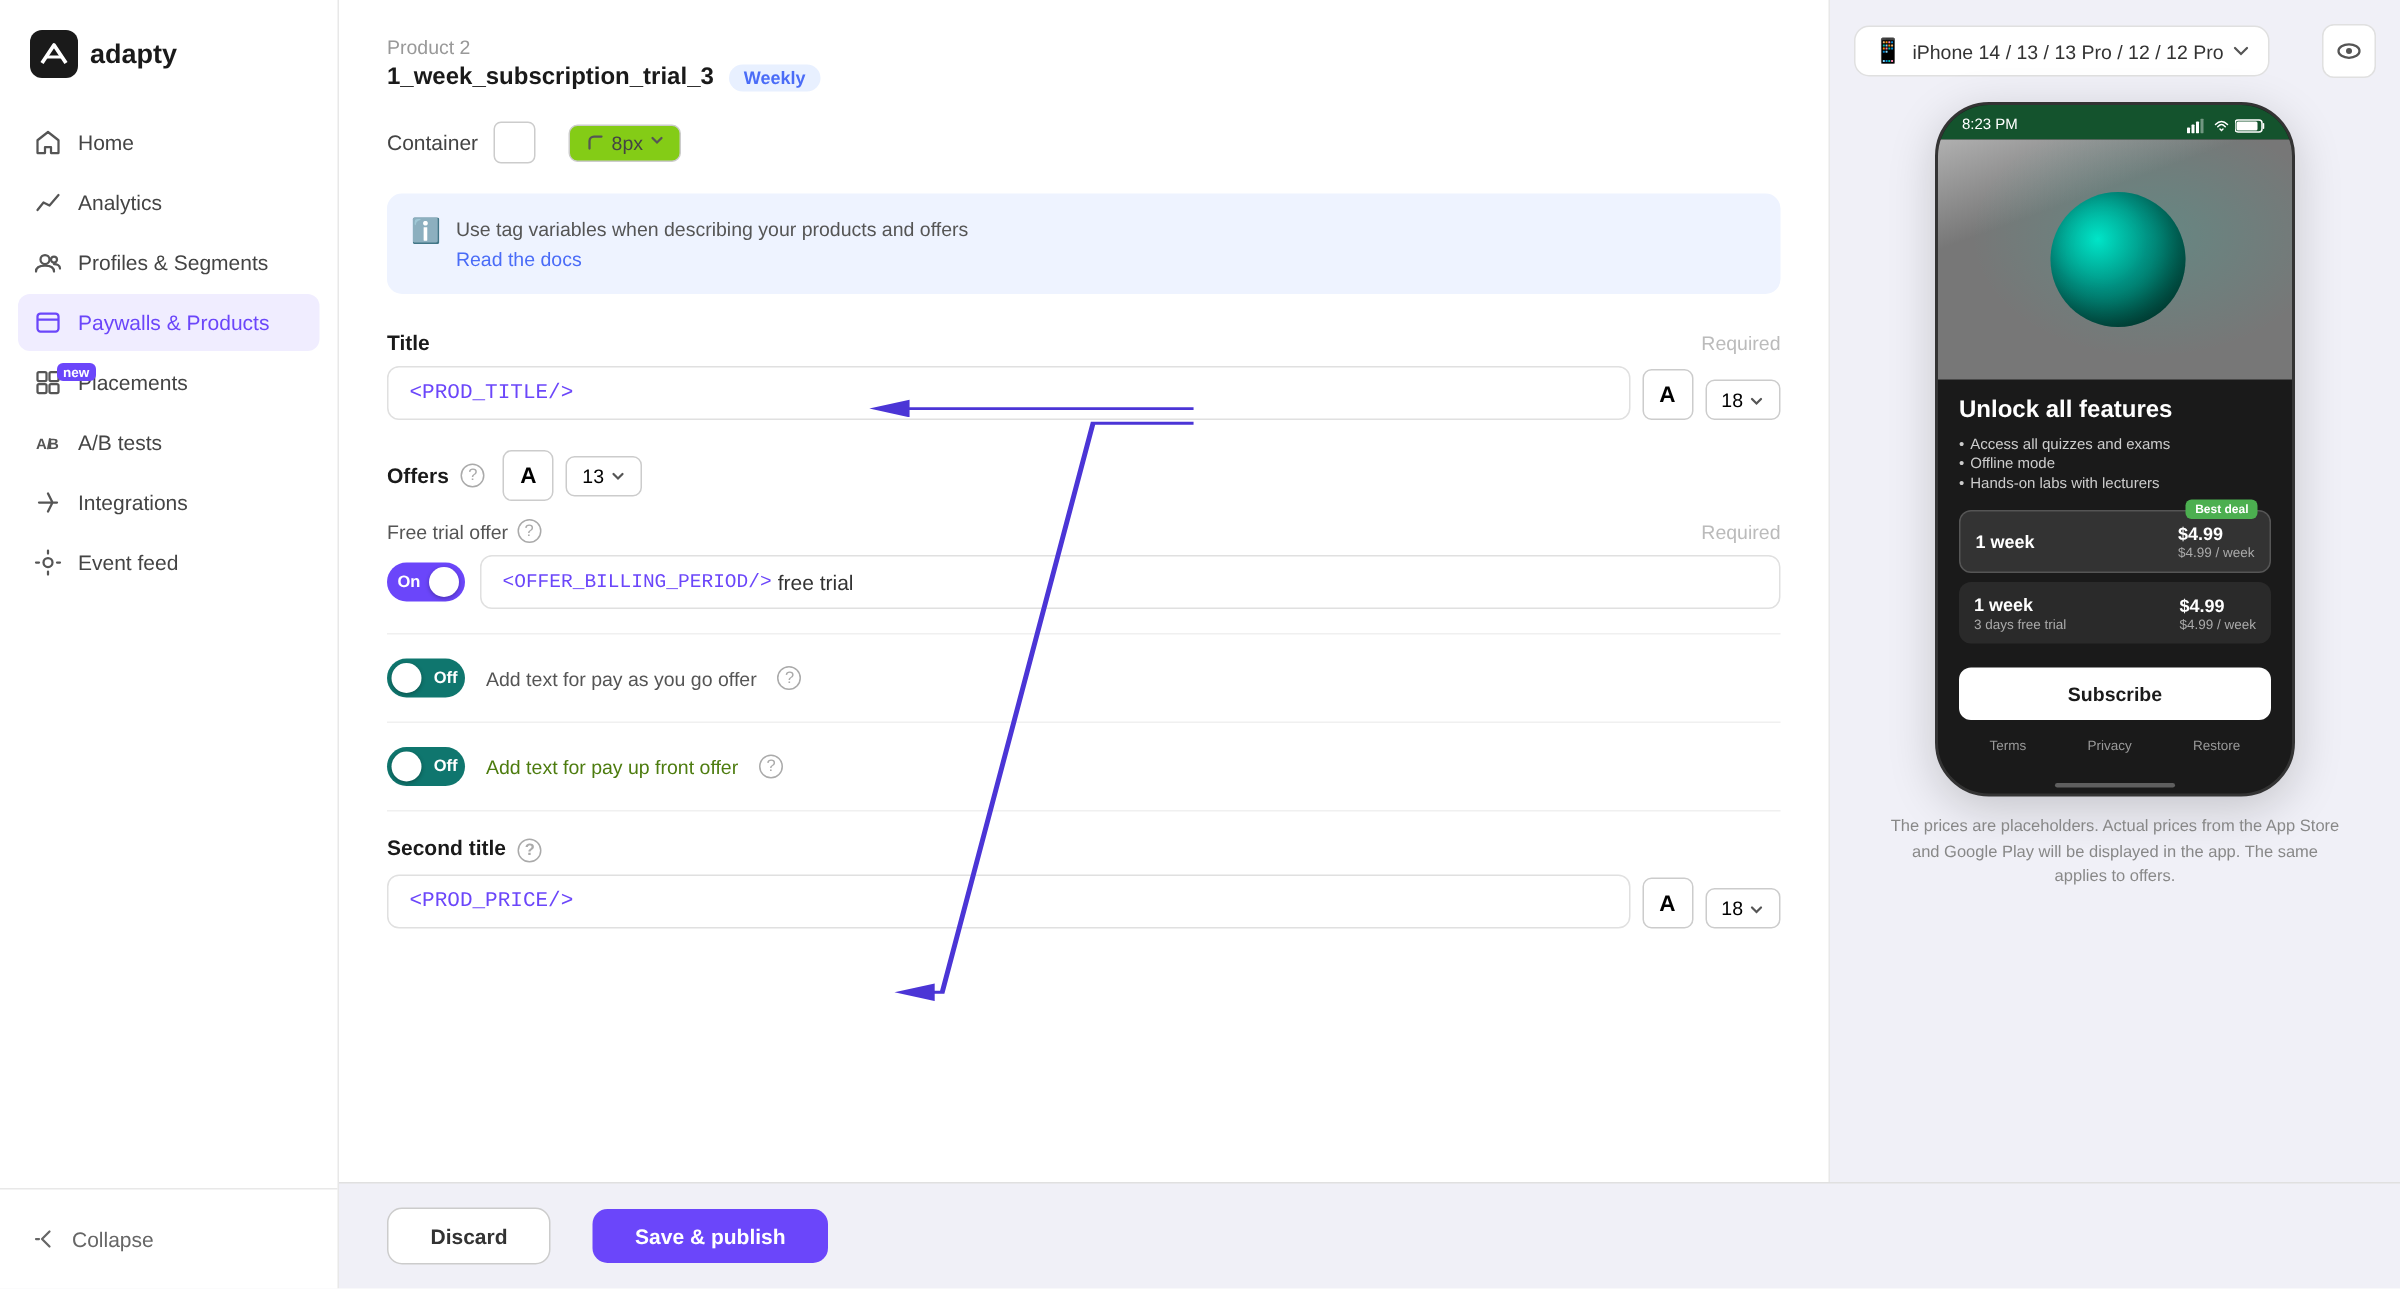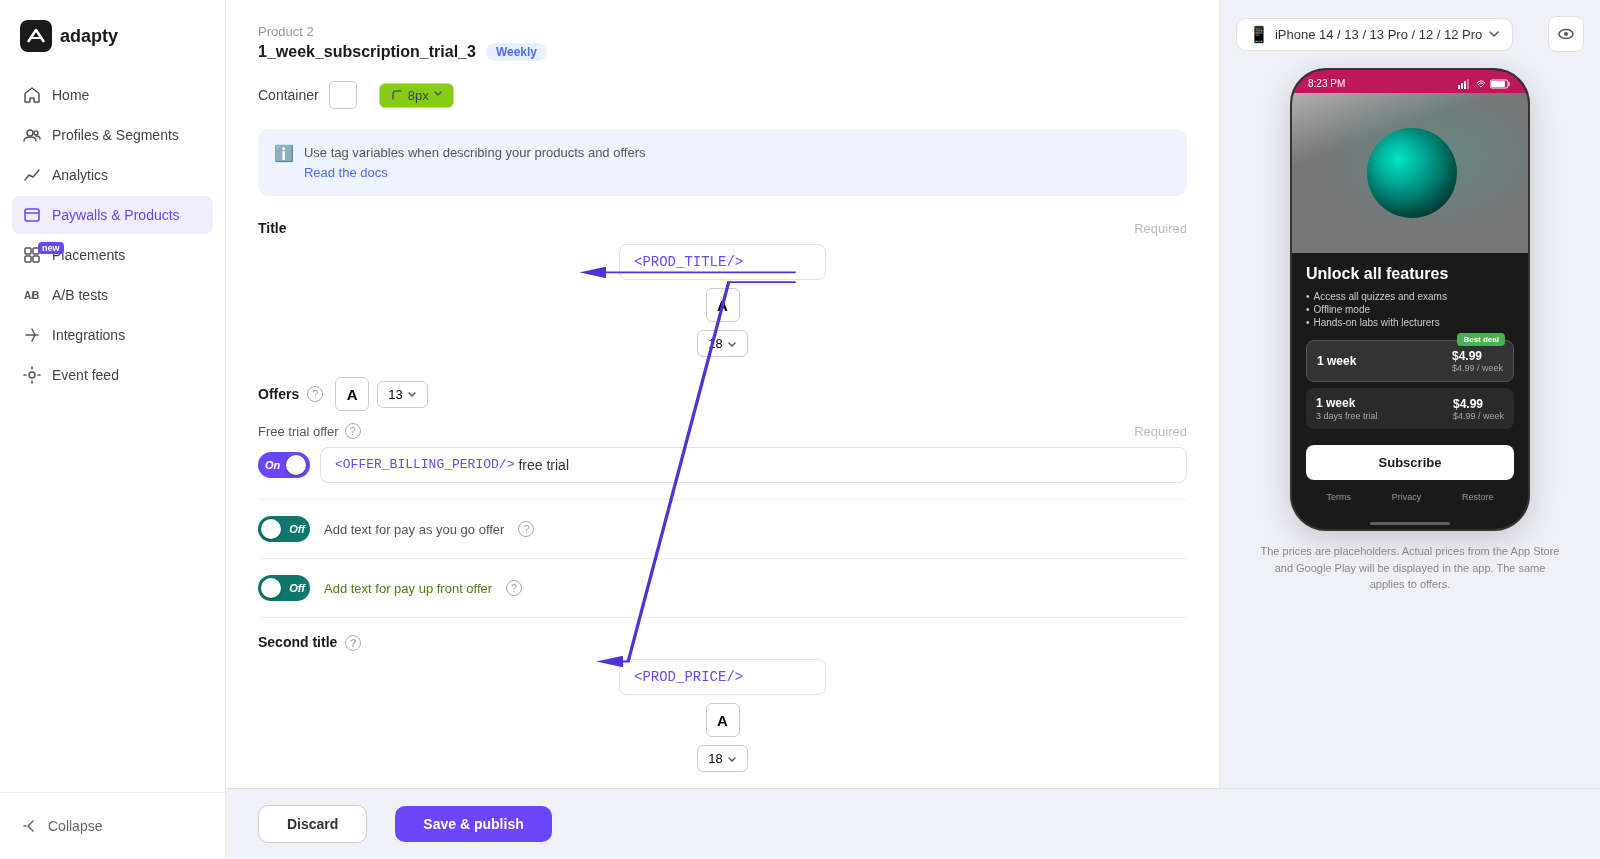--- a/index.html
+++ b/index.html
@@ -34,36 +34,36 @@
 
     .info-box { background: #eef3ff; border-radius: 10px; padding: 14px 16px; margin-bottom: 24px; display: flex; gap: 10px; }
     .info-icon { color: #4a6cf7; font-size: 16px; flex-shrink: 0; margin-top: 1px; }
     .info-text { font-size: 13px; color: #555; line-height: 1.5; }
     .info-link { color: #4a6cf7; text-decoration: none; }
 
     .field-section { margin-bottom: 20px; }
     .field-header { display: flex; justify-content: space-between; align-items: center; margin-bottom: 8px; }
     .field-label { font-size: 14px; font-weight: 600; color: #1a1a1a; }
     .field-required { font-size: 13px; color: #bbb; }
-    .field-row { display: flex; align-items: center; gap: 8px; flex-direction: column; }
+    .field-row { display: flex; align-items: flex-end; gap: 8px; }
     .text-input { flex: 1; border: 1.5px solid #e0e0e0; border-radius: 8px; padding: 9px 14px; font-size: 14px; color: #6b46fa; font-family: 'Courier New', monospace; background: #fff; outline: none; }
     .font-btn { width: 34px; height: 34px; border: 1.5px solid #ccc; border-radius: 6px; background: #fff; font-size: 15px; font-weight: 700; cursor: pointer; display: flex; align-items: center; justify-content: center; }
     .size-select { border: 1.5px solid #ccc; border-radius: 6px; padding: 5px 10px; font-size: 13px; background: #fff; cursor: pointer; display: flex; align-items: center; gap: 4px; }
 
     .offers-section { margin-bottom: 16px; }
     .offers-header { display: flex; align-items: center; gap: 8px; margin-bottom: 12px; }
     .offers-label { font-size: 14px; font-weight: 600; color: #1a1a1a; }
     .help-icon { width: 16px; height: 16px; border-radius: 50%; border: 1.5px solid #aaa; color: #aaa; font-size: 11px; display: flex; align-items: center; justify-content: center; cursor: pointer; }
 
     .offer-toggle-row { margin-bottom: 16px; }
     .offer-toggle-header { display: flex; justify-content: space-between; align-items: center; margin-bottom: 8px; }
     .offer-toggle-label { font-size: 13px; color: #555; display: flex; align-items: center; gap: 6px; }
     .offer-required { font-size: 13px; color: #bbb; }
     .toggle-input-row { display: flex; align-items: center; gap: 10px; }
-    .toggle { display: flex; align-items: center; font-style: italic; }
+    .toggle { display: flex; align-items: center; }
     .toggle-track { width: 52px; height: 26px; border-radius: 13px; position: relative; cursor: pointer; display: flex; align-items: center; }
     .toggle-track.on { background: #6b46fa; }
     .toggle-track.off { background: #0f766e; }
     .toggle-label-text { font-size: 11px; font-weight: 700; color: #fff; position: absolute; }
     .toggle-label-text.on { left: 7px; }
     .toggle-label-text.off { right: 5px; }
     .toggle-thumb { width: 20px; height: 20px; border-radius: 50%; background: #fff; position: absolute; box-shadow: 0 1px 3px rgba(0,0,0,0.3); transition: left 0.2s; }
     .toggle-track.on .toggle-thumb { left: 28px; }
     .toggle-track.off .toggle-thumb { left: 3px; }
     .offer-text-input { flex: 1; border: 1.5px solid #e0e0e0; border-radius: 8px; padding: 9px 14px; font-size: 14px; color: #333; background: #fff; outline: none; }
@@ -72,21 +72,21 @@
     .divider { border: none; border-top: 1px solid #f0f0f0; margin: 16px 0; }
 
     
     .preview-panel { width: 380px; background: #f0f0f7; display: flex; flex-direction: column; align-items: center; padding: 16px; flex-shrink: 0; }
     .preview-toolbar { display: flex; align-items: center; justify-content: space-between; width: 100%; margin-bottom: 16px; }
     .device-selector { display: flex; align-items: center; gap: 6px; background: #fff; border: 1.5px solid #e0e0e0; border-radius: 10px; padding: 6px 12px; font-size: 13px; color: #333; cursor: pointer; }
     .device-icon { font-size: 16px; }
     .eye-btn { width: 36px; height: 36px; border-radius: 8px; background: #fff; border: 1.5px solid #e0e0e0; display: flex; align-items: center; justify-content: center; cursor: pointer; color: #555; font-size: 18px; }
 
     .phone-frame { width: 240px; background: #1a1a1a; border-radius: 36px; overflow: hidden; box-shadow: 0 8px 32px rgba(0,0,0,0.18); border: 2px solid #333; }
-    .phone-status-bar { background: #be185d; display: flex; justify-content: space-between; align-items: center; padding: 8px 16px 4px; font-size: 10px; color: #fff; }
+    .phone-status-bar { background: #14532d; display: flex; justify-content: space-between; align-items: center; padding: 8px 16px 4px; font-size: 10px; color: #fff; }
 
     .phone-body { padding: 12px 14px 8px; color: #fff; }
     .phone-title { font-size: 16px; font-weight: 700; margin-bottom: 8px; }
     .phone-features { list-style: none; margin-bottom: 12px; }
     .phone-features li { font-size: 10px; color: #ccc; margin-bottom: 2px; display: flex; align-items: center; gap: 4px; }
     .phone-features li::before { content: '•'; color: #ccc; }
 
     .plan-row { background: #2a2a2a; border-radius: 8px; padding: 8px 10px; margin-bottom: 6px; display: flex; justify-content: space-between; align-items: center; position: relative; }
     .plan-row.selected { background: #333; border: 1.5px solid #555; }
     .best-deal { position: absolute; top: -8px; right: 8px; background: #4caf50; color: #fff; font-size: 8px; font-weight: 700; padding: 2px 6px; border-radius: 4px; }
@@ -136,36 +136,36 @@
         <svg width="18" height="18" viewBox="0 0 18 18" fill="none">
             <path d="M2 7.5L9 2l7 5.5V16H11v-4H7v4H2V7.5z" stroke="#555" stroke-width="1.5" fill="none" stroke-linejoin="round"></path>
           </svg>
       </span>
       <span>Home</span>
     </div>
 
     <div class="nav-item">
       <span class="nav-icon">
         <svg width="18" height="18" viewBox="0 0 18 18" fill="none">
+            <polyline points="2,14 6,9 10,11 16,4" stroke="#555" stroke-width="1.5" fill="none" stroke-linejoin="round" stroke-linecap="round"></polyline>
+          </svg>
+      </span>
+      <span>Analytics</span>
+    </div>
+
+    <div class="nav-item">
+      <span class="nav-icon">
+        <svg width="18" height="18" viewBox="0 0 18 18" fill="none">
             <circle cx="7" cy="7" r="3" stroke="#555" stroke-width="1.5" fill="none"></circle>
             <circle cx="13" cy="7" r="2" stroke="#555" stroke-width="1.5" fill="none"></circle>
             <path d="M1 15c0-3 2-4 6-4s6 1 6 4" stroke="#555" stroke-width="1.5" fill="none" stroke-linecap="round"></path>
             <path d="M13 10c2 0 4 1 4 3" stroke="#555" stroke-width="1.5" fill="none" stroke-linecap="round"></path>
           </svg>
       </span>
       <span>Profiles &amp; Segments</span>
-    </div>
-
-    <div class="nav-item">
-      <span class="nav-icon">
-        <svg width="18" height="18" viewBox="0 0 18 18" fill="none">
-            <polyline points="2,14 6,9 10,11 16,4" stroke="#555" stroke-width="1.5" fill="none" stroke-linejoin="round" stroke-linecap="round"></polyline>
-          </svg>
-      </span>
-      <span>Analytics</span>
     </div>
 
     <div class="nav-item active">
       <span class="nav-icon">
         <svg width="18" height="18" viewBox="0 0 18 18" fill="none">
             <rect x="2" y="3" width="14" height="12" rx="2" stroke="#6b46fa" stroke-width="1.5" fill="none"></rect>
             <line x1="2" y1="7" x2="16" y2="7" stroke="#6b46fa" stroke-width="1.5"></line>
           </svg>
       </span>
       <span style="color:#6b46fa;">Paywalls &amp; Products</span>

